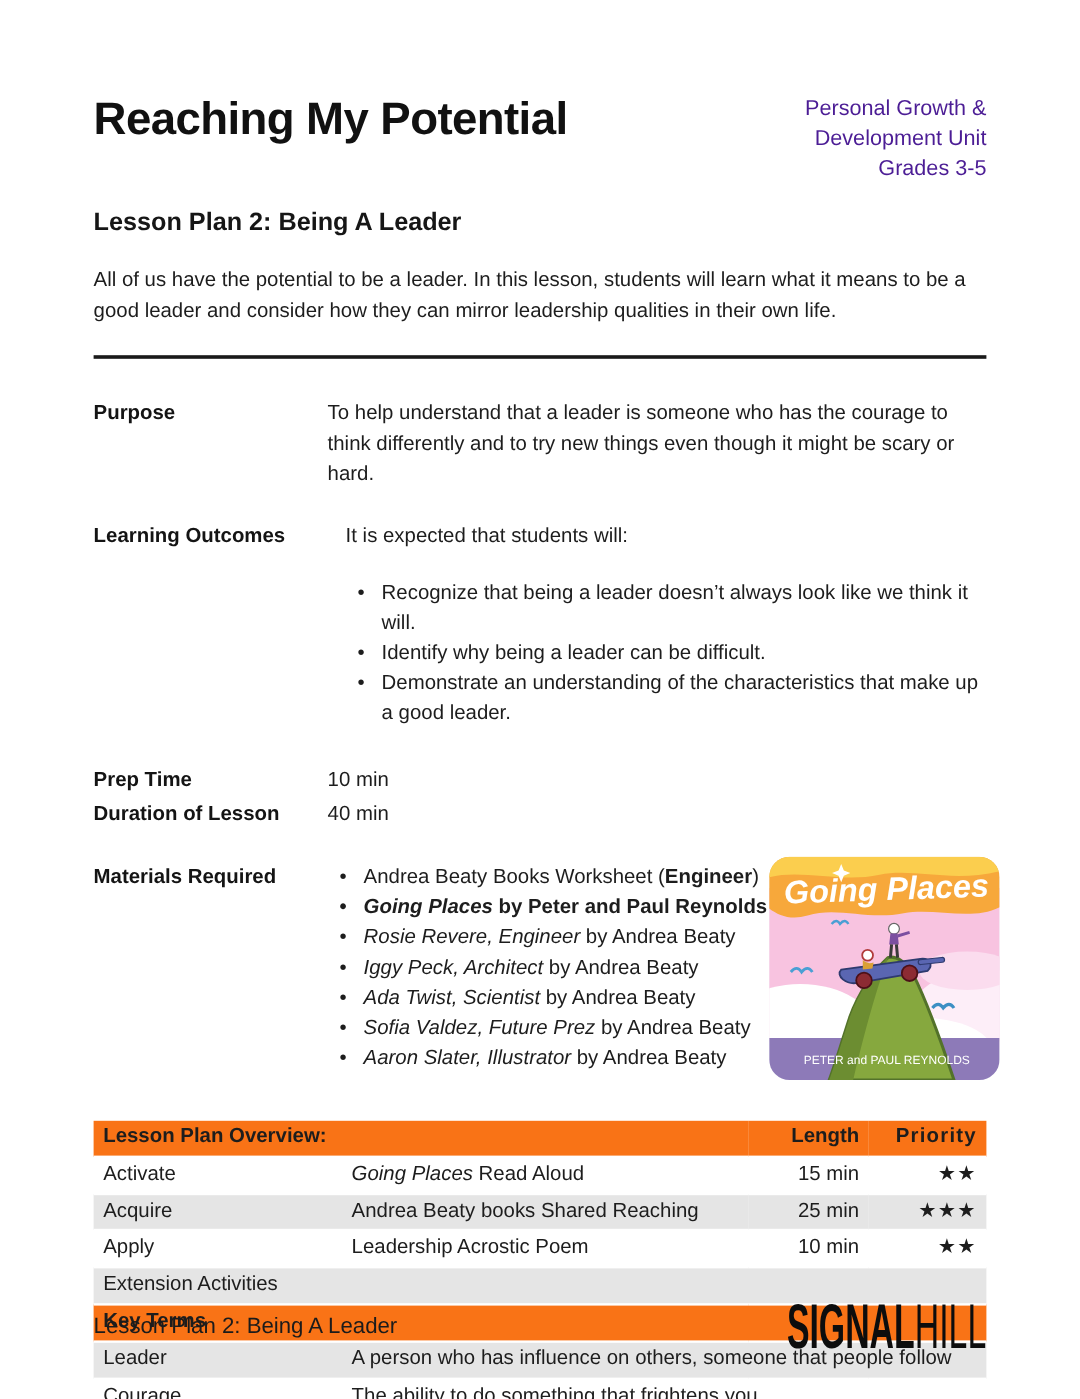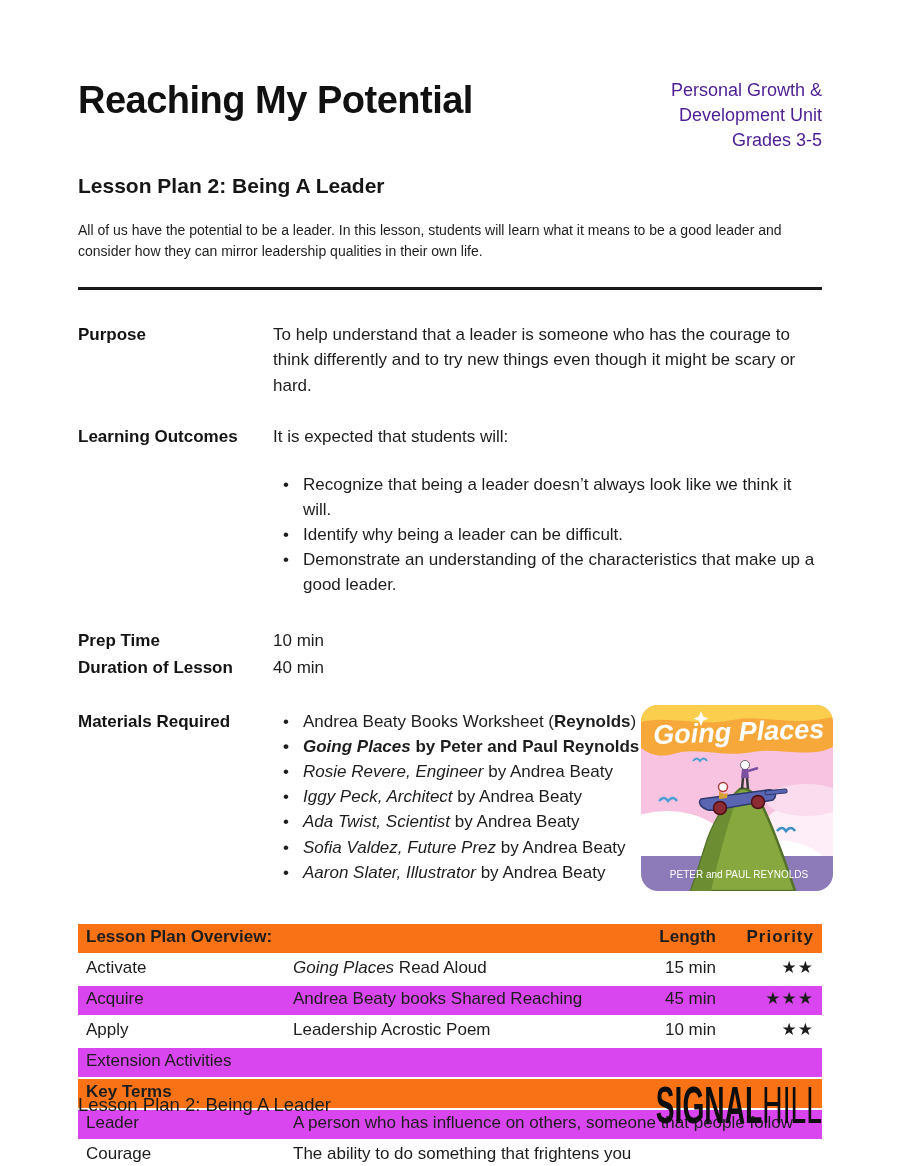--- a/index.html
+++ b/index.html
@@ -16,21 +16,21 @@
   .top-row { display: flex; justify-content: space-between; align-items: flex-start; }
   h1.title {
     font-size: 38px; font-weight: 800; letter-spacing: -0.5px;
     color: #111; line-height: 1.1; padding-top: 4px;
   }
   .unit {
     font-size: 18px; color: #4c1d95; text-align: right; line-height: 1.4;
     padding-top: 2px;
   }
   h2.subtitle { font-size: 21px; font-weight: 700; color: #161616; margin-top: 20px; }
-  p.intro { font-size: 14px; line-height: 1.55; margin-top: 22px; max-width: 744px; }
+  p.intro { font-size: 17px; line-height: 1.55; margin-top: 22px; max-width: 744px; }
   .rule { height: 3px; background: #1a1a1a; margin-top: 24px; }
 
   
   .details { margin-top: 32px; }
   .detail-row { display: flex; margin-bottom: 26px; justify-content: space-between; }
   .detail-row.tight { margin-bottom: 2px; }
   .detail-row .label {
     width: 195px; flex: 0 0 195px;
     font-weight: 700; font-size: 17px; line-height: 1.5; color: #141414;
   }
@@ -53,21 +53,21 @@
   
   table.overview {
     width: 100%; border-collapse: collapse; margin-top: 24px;
     font-size: 17px; table-layout: fixed;
   }
   table.overview td {
     padding: 2px 8px 4px 8px; vertical-align: top;
     border-bottom: 2px solid #ffffff; line-height: 1.35;
   }
   tr.t-head td { background: #f97316; font-weight: 700; }
-  tr.row-alt td { background: #d946ef; }
+  tr.row-alt td { background: #e5e5e5; }
   td.num { text-align: right; padding-right: 18px; }
   td.pri { text-align: right; padding-right: 6px; letter-spacing: 1px; }
   tr.t-head td.num, tr.t-head td.pri { text-align: right; }
   table.overview i { font-style: italic; }
 
   
   .footer {
     position: absolute; left: 78px; right: 78px; bottom: 38px;
     display: flex; justify-content: space-between; align-items: center;
   }
@@ -100,21 +100,21 @@
 
   <div class="rule"></div>
 
   <div class="details">
 
     <div class="detail-row">
       <div class="label">Purpose</div>
       <div class="content">To help understand that a leader is someone who has the courage to think differently and to try new things even though it might be scary or hard.</div>
     </div>
 
-    <div class="detail-row" style="margin-bottom:30px;">
+    <div class="detail-row" style="margin-bottom:30px;gap:15px;">
       <div class="label">Learning Outcomes</div>
       <div class="content">
         <p>It is expected that students will:</p>
         <ul class="outcomes">
           <li>Recognize that being a leader doesn’t always look like we think it will.</li>
           <li>Identify why being a leader can be difficult.</li>
           <li>Demonstrate an understanding of the characteristics that make up a good leader.</li>
         </ul>
       </div>
     </div>
@@ -125,21 +125,21 @@
     </div>
     <div class="detail-row tight">
       <div class="label">Duration of Lesson</div>
       <div class="content">40 min</div>
     </div>
 
     <div class="detail-row gap-top">
       <div class="label">Materials Required</div>
       <div class="content materials-flex">
         <ul class="materials-list">
-          <li><span>Andrea Beaty Books Worksheet (</span><b>Reynolds</b><span>)</span></li>
+          <li><span>Andrea Beaty Books Worksheet (</span><b>Engineer</b><span>)</span></li>
           <li class="bold-item"><b><i>Going Places</i></b><b> by Peter and Paul Reynolds</b></li>
           <li><i>Rosie Revere, Engineer</i><span> by Andrea Beaty</span></li>
           <li><i>Iggy Peck, Architect</i><span> by Andrea Beaty</span></li>
           <li><i>Ada Twist, Scientist</i><span> by Andrea Beaty</span></li>
           <li><i>Sofia Valdez, Future Prez</i><span> by Andrea Beaty</span></li>
           <li><i>Aaron Slater, Illustrator</i><span> by Andrea Beaty</span></li>
         </ul>
 
         <div class="cover-wrap">
           <svg width="192" height="186" viewBox="0 0 192 186">
@@ -212,21 +212,21 @@
       </tr>
       <tr>
         <td>Activate</td>
         <td><i>Going Places</i><span> Read Aloud</span></td>
         <td class="num">15 min</td>
         <td class="pri">★★</td>
       </tr>
       <tr class="row-alt">
         <td>Acquire</td>
         <td><i></i><span>Andrea Beaty books Shared Reaching</span></td>
-        <td class="num">45 min</td>
+        <td class="num">25 min</td>
         <td class="pri">★★★</td>
       </tr>
       <tr>
         <td>Apply</td>
         <td><i></i><span>Leadership Acrostic Poem</span></td>
         <td class="num">10 min</td>
         <td class="pri">★★</td>
       </tr>
       <tr class="row-alt">
         <td colspan="4">Extension Activities</td>

